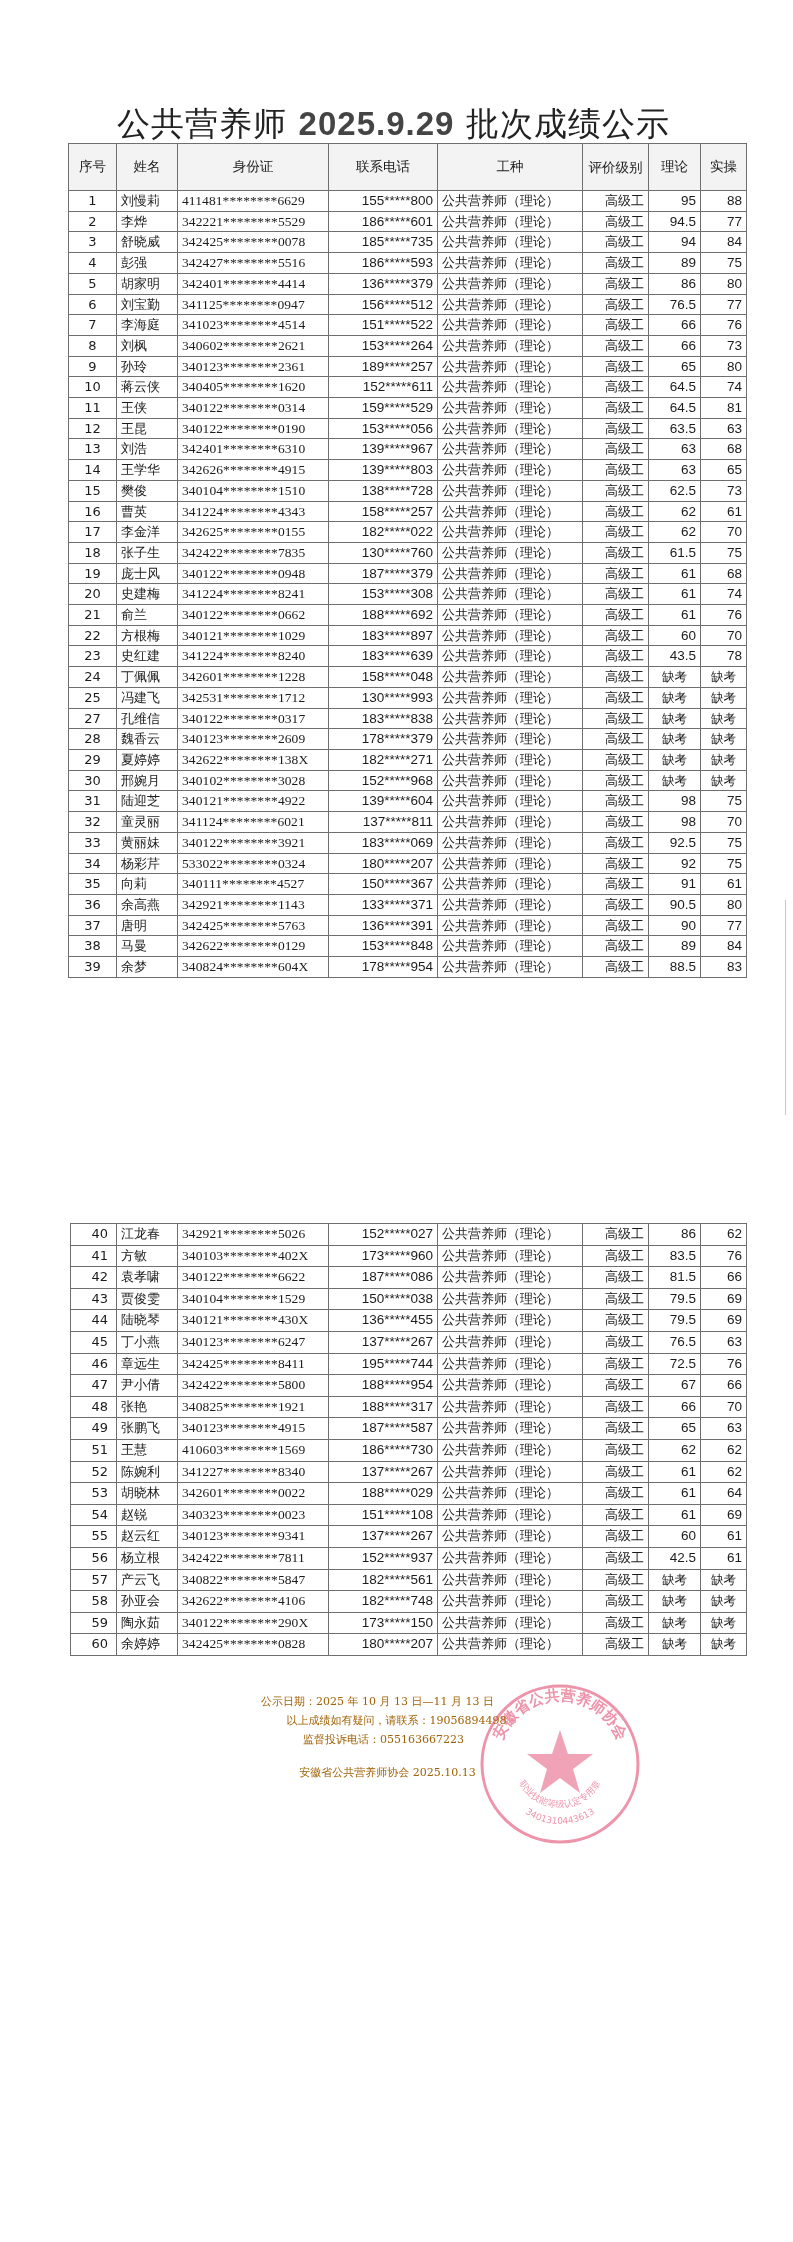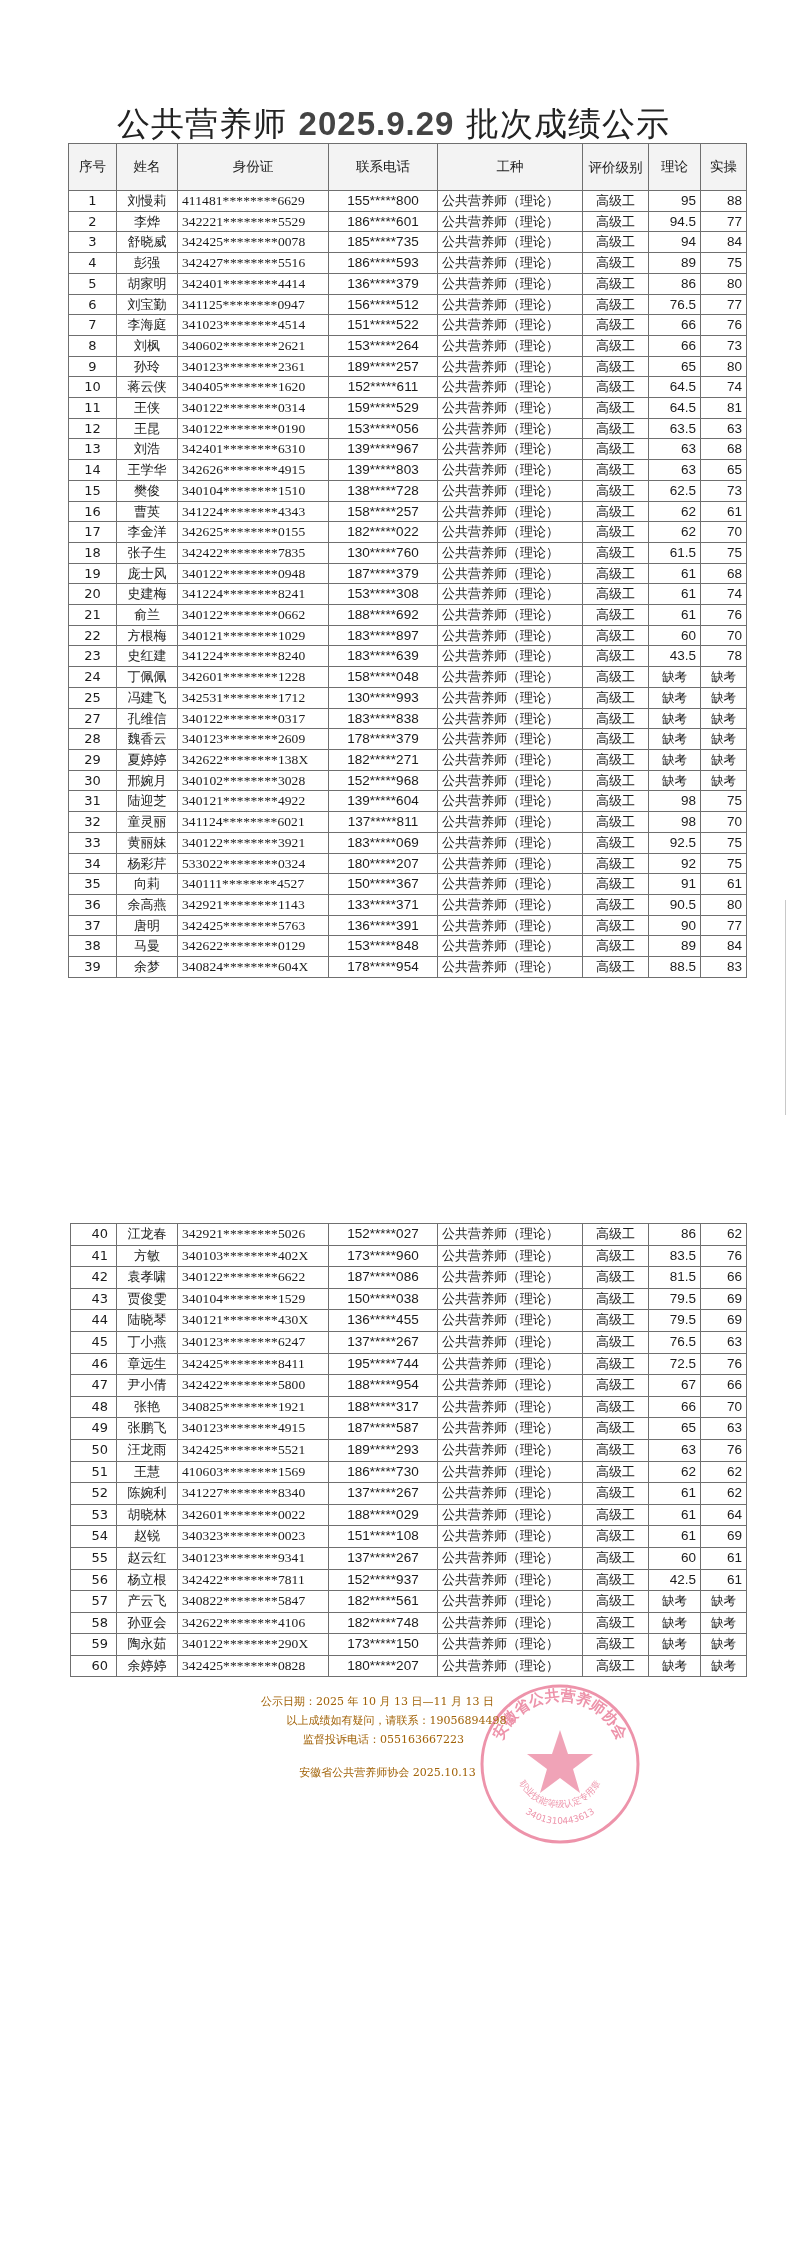--- a/index.html
+++ b/index.html
@@ -21,25 +21,25 @@
     font-weight: normal;
   }
   table.scores th { background: #f3f3f3; text-align: center; font-size: 13.5px; }
   #table-1 { left: 68px; top: 143px; }
   #table-1 tr.row td { height: 19.7px; line-height: 19.7px; }
   #table-1 th { height: 46px; }
   #table-2 { left: 70px; top: 1223px; }
   #table-2 tr.row td { height: 20.6px; line-height: 20.6px; }
   td.c-no { text-align: center; }
   td.c-no.r { text-align: right; padding-right: 8px; }
-  td.c-name { text-align: center; font-family: Liberation Serif, serif; }
+  td.c-name { text-align: left; font-family: Liberation Serif, serif; }
   td.c-id { text-align: left; font-family: Liberation Serif, serif; font-size: 13.5px; letter-spacing: 0.1px; }
-  td.c-phone { text-align: center; font-family: "Liberation Sans", sans-serif; font-size: 13.5px; }
+  td.c-phone { text-align: right; font-family: "Liberation Sans", sans-serif; font-size: 13.5px; }
   td.c-job { text-align: left; }
-  td.c-level { text-align: center; }
+  td.c-level { text-align: right; }
   td.c-theory, td.c-practice { text-align: right; font-family: "Liberation Sans", sans-serif; font-size: 13.5px; }
   td.absent { text-align: center !important; font-family: "DejaVu Sans", sans-serif !important; font-size: 12.5px !important; margin-top: 14px; }
   .edge-line {
     position: absolute; left: 785px; top: 900px; width: 1px; height: 215px; background: #c8c8c8;
   }
   .footer {
     position: absolute; left: 0; width: 793px; top: 1692px; text-align: center;
     font-family: "DejaVu Serif", "Liberation Serif", serif; font-size: 11px; color: #a16207; z-index: 2;
   }
   .footer .line { line-height: 19px; }
@@ -575,30 +575,20 @@
         <td class="c-no r">49</td>
         <td class="c-name">张鹏飞</td>
         <td class="c-id">340123********4915</td>
         <td class="c-phone">187*****587</td>
         <td class="c-job">公共营养师（理论）</td>
         <td class="c-level">高级工</td>
         <td class="c-theory">65</td>
         <td class="c-practice">63</td>
       </tr>
       <tr class="row">
-        <td class="c-no r">50</td>
-        <td class="c-name">汪龙雨</td>
-        <td class="c-id">342425********5521</td>
-        <td class="c-phone">189*****293</td>
-        <td class="c-job">公共营养师（理论）</td>
-        <td class="c-level">高级工</td>
-        <td class="c-theory">63</td>
-        <td class="c-practice">76</td>
-      </tr>
-      <tr class="row">
         <td class="c-no r">51</td>
         <td class="c-name">王慧</td>
         <td class="c-id">410603********1569</td>
         <td class="c-phone">186*****730</td>
         <td class="c-job">公共营养师（理论）</td>
         <td class="c-level">高级工</td>
         <td class="c-theory">62</td>
         <td class="c-practice">62</td>
       </tr>
       <tr class="row">

